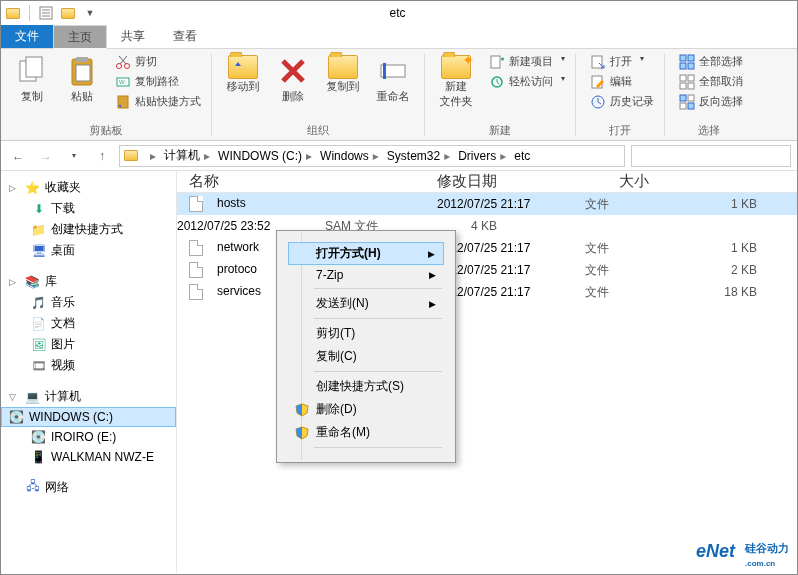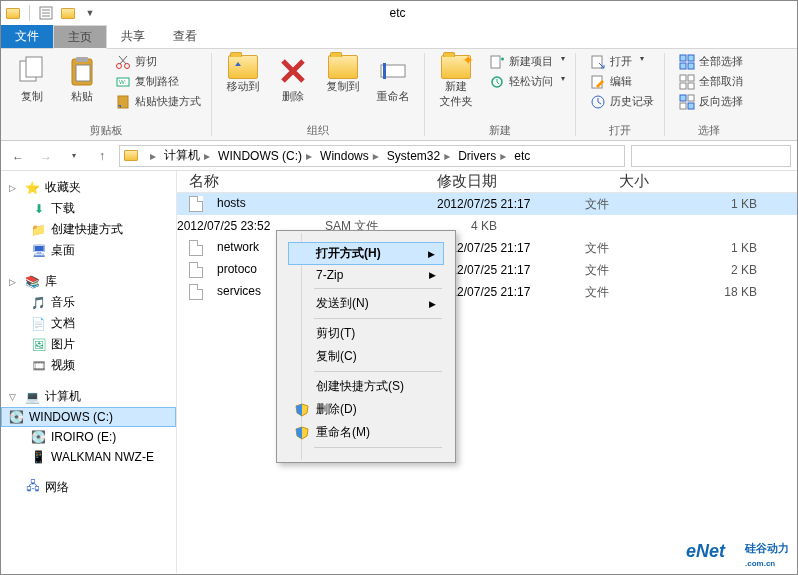--- a/index.html
+++ b/index.html
@@ -64,21 +64,21 @@
 .ctxitem .sub { position: absolute; right: 8px; font-size: 9px; }
 .ctxitem .cic { position: absolute; left: 6px; width: 16px; height: 16px; display: flex; align-items: center; justify-content: center; }
 .ctxsep { height: 1px; background: #d0d0d0; margin: 3px 2px 3px 26px; }
 .ctxgutter { position: absolute; left: 24px; top: 2px; bottom: 2px; width: 1px; background: #d8d8d8; }
 
 .folder-ic { width: 30px; height: 24px; background: linear-gradient(#ffe9a6, #f5c23d); border: 1px solid #d9a435; border-radius: 2px; position: relative; }
 .folder-ic::before { content: ''; position: absolute; top: -4px; left: 1px; width: 10px; height: 4px; background: #f5c23d; border: 1px solid #d9a435; border-bottom: none; border-radius: 2px 2px 0 0; }
 .folder-sm { width: 14px; height: 11px; background: linear-gradient(#ffe9a6,#f5c23d); border: 1px solid #d9a435; border-radius: 1px; display: inline-block; }
 
 .logo { position: absolute; right: 8px; bottom: 6px; font-weight: bold; font-size: 18px; color: #1267b4; font-style: italic; display: flex; align-items: flex-start; }
-.logo .cn { font-size: 11px; color: #1267b4; margin-left: 20px; font-style: normal; }
+.logo .cn { font-size: 11px; color: #1267b4; margin-left: 10px; font-style: normal; }
 
 svg { display: block; }
 </style>
 </head>
 <body>
 
 <div class="titlebar">
   <div class="qat">
     <span class="qicon">
         <span class="folder-sm"></span>

